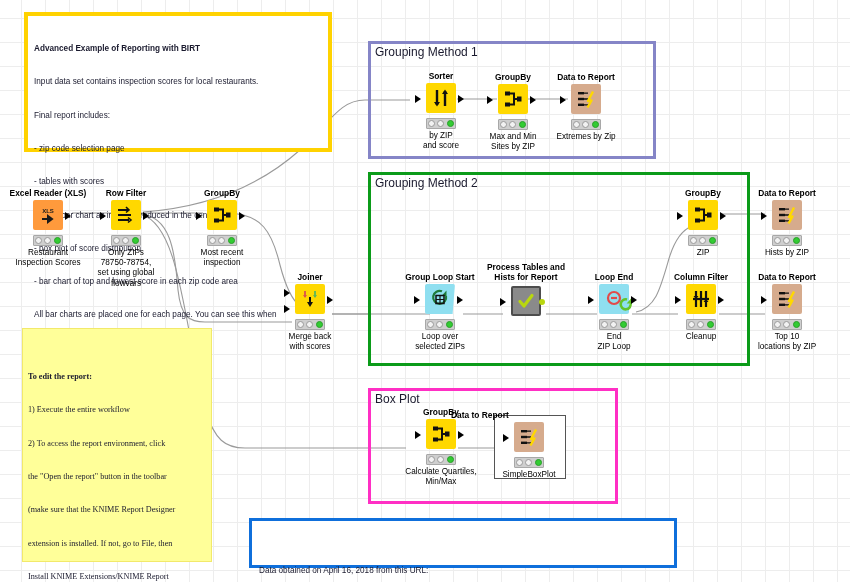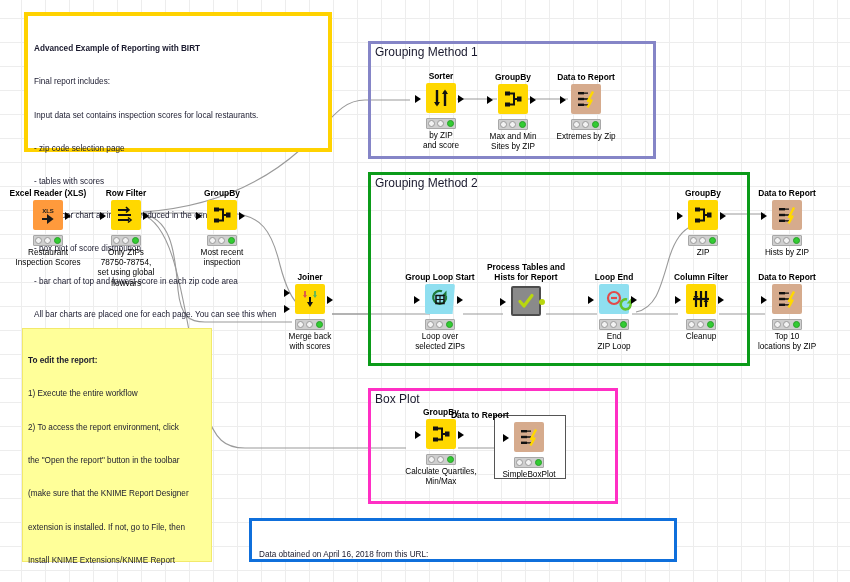--- a/index.html
+++ b/index.html
@@ -30,26 +30,27 @@
     white-space: pre-wrap;
   }
   .annot-yellowborder {
     border: 4px solid #ffd200;
     background: #ffffff;
     padding: 5px 6px;
   }
   .annot-yellowfill {
     border: 1px solid #f2e96b;
     background: #ffff99;
-    padding: 4px 5px;
+    padding: 20px 5px;
+    font-family: Liberation Serif, serif;
   }
   .annot-blue {
     border: 3px solid #0f6fdb;
     background: #ffffff;
-    padding: 6px 7px;
+    padding: 22px 7px;
   }
   .annot p { margin: 0; }
   .annot .b { font-weight: bold; }
 
   
   .group {
     position: absolute;
     box-sizing: border-box;
     background: transparent;
   }
@@ -221,22 +222,22 @@
   </div>
 
   <div class="group g-pink" style="left:368px; top:388px; width:250px; height:116px;">
     <span class="group-title">Box Plot</span>
   </div>
 
   <div class="metabox" style="left:494px; top:415px; width:72px; height:64px;"></div>
 
   <div class="annot annot-yellowborder" style="left:24px; top:12px; width:308px; height:140px;">
     <p class="b">Advanced Example of Reporting with BIRT</p>
+    <p>Input data set contains inspection scores for local restaurants.</p>
     <p>Final report includes:</p>
-    <p>Input data set contains inspection scores for local restaurants.</p>
     <p>- zip code selection page</p>
     <p>- tables with scores</p>
     <p>- score bar chart as images produced in the central loop</p>
     <p>- box plot of score distribution</p>
     <p>- bar chart of top and lowest score in each zip code area</p>
     <p>All bar charts are placed one for each page. You can see this when</p>
     <p>exporting the workflow onto pdf or doc format.</p>
   </div>
 
   <div class="annot annot-yellowfill" style="left:22px; top:328px; width:190px; height:234px;">

